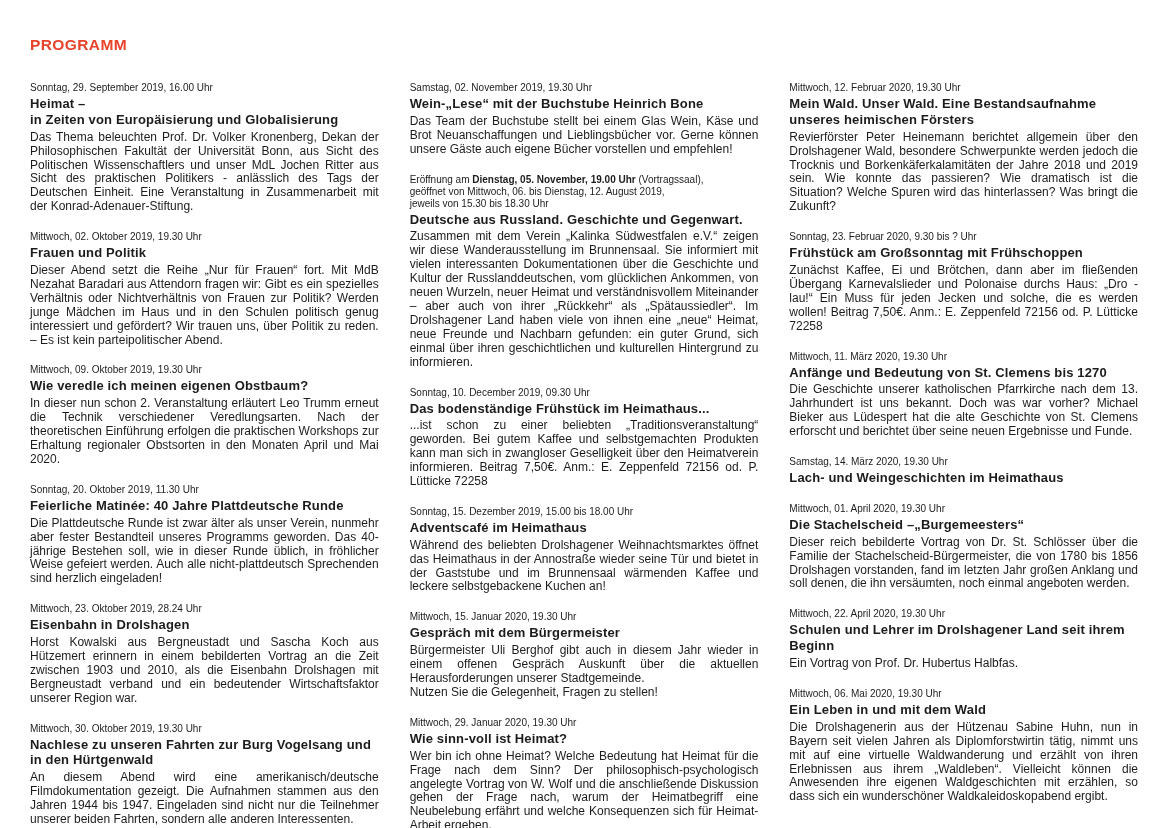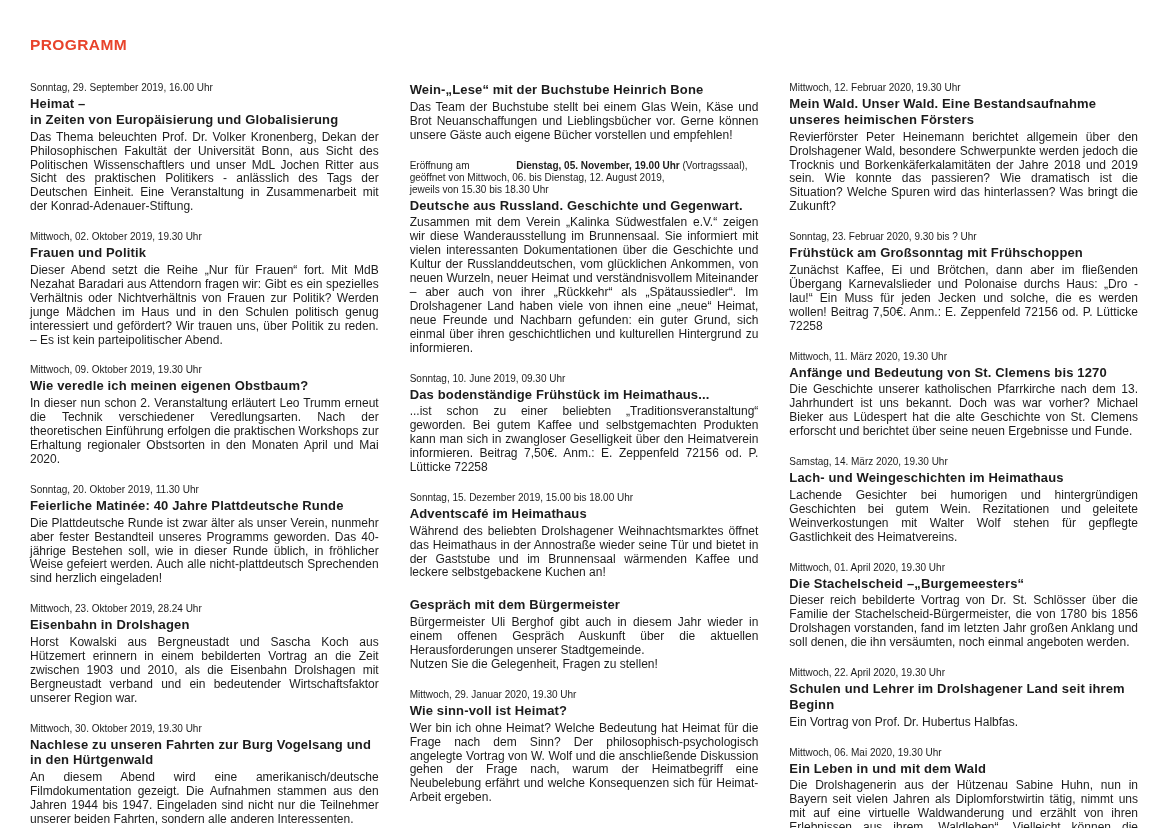--- a/index.html
+++ b/index.html
@@ -27,21 +27,21 @@
     column-gap: 31px;
     align-items: start;
   }
   .entry { margin: 0 0 17px 0; }
   .date {
     margin: 0 0 2px 0;
     font-size: 10px;
     line-height: 1.2;
     white-space: pre-line;
   }
-  .date strong { font-weight: bold; margin-left: 44px; }
+  .date strong { font-weight: bold; }
   .title {
     margin: 0 0 3px 0;
     font-size: 13px;
     font-weight: bold;
     line-height: 1.22;
     letter-spacing: 0.15px;
     white-space: pre-line;
   }
   .body {
     margin: 0;
@@ -88,39 +88,41 @@
       </article>
       <article class="entry">
         <p class="date">Mittwoch, 30. Oktober 2019, 19.30 Uhr</p>
         <h3 class="title">Nachlese zu unseren Fahrten zur Burg Vogelsang und in den Hürtgenwald</h3>
         <p class="body">An diesem Abend wird eine amerikanisch/deutsche Filmdokumentation gezeigt. Die Aufnahmen stammen aus den Jahren 1944 bis 1947. Eingeladen sind nicht nur die Teilnehmer unserer beiden Fahrten, sondern alle anderen Interessenten.</p>
       </article>
     </section>
 
     <section class="col">
       <article class="entry">
+        <p class="date">Samstag, 02. November 2019, 19.30 Uhr</p>
         <h3 class="title">Wein-„Lese“ mit der Buchstube Heinrich Bone</h3>
         <p class="body">Das Team der Buchstube stellt bei einem Glas Wein, Käse und Brot Neuanschaffungen und Lieblingsbücher vor. Gerne können unsere Gäste auch eigene Bücher vorstellen und empfehlen!</p>
       </article>
       <article class="entry">
         <p class="date"><span>Eröffnung am </span><strong>Dienstag, 05. November, 19.00 Uhr</strong><span> (Vortragssaal),</span><br><span>geöffnet von Mittwoch, 06. bis Dienstag, 12. August 2019,</span><br><span>jeweils von 15.30 bis 18.30 Uhr</span></p>
         <h3 class="title">Deutsche aus Russland. Geschichte und Gegenwart.</h3>
         <p class="body">Zusammen mit dem Verein „Kalinka Südwestfalen e.V.“ zeigen wir diese Wanderausstellung im Brunnensaal. Sie informiert mit vielen interessanten Dokumentationen über die Geschichte und Kultur der Russlanddeutschen, vom glücklichen Ankommen, von neuen Wurzeln, neuer Heimat und verständnisvollem Miteinander – aber auch von ihrer „Rückkehr“ als „Spätaussiedler“. Im Drolshagener Land haben viele von ihnen eine „neue“ Heimat, neue Freunde und Nachbarn gefunden: ein guter Grund, sich einmal über ihren geschichtlichen und kulturellen Hintergrund zu informieren.</p>
       </article>
       <article class="entry">
-        <p class="date">Sonntag, 10. June 2019, 09.30 Uhr</p>
+        <p class="date">Sonntag, 10. December 2019, 09.30 Uhr</p>
         <h3 class="title">Das bodenständige Frühstück im Heimathaus...</h3>
         <p class="body">...ist schon zu einer beliebten „Traditionsveranstaltung“ geworden. Bei gutem Kaffee und selbstgemachten Produkten kann man sich in zwangloser Geselligkeit über den Heimatverein informieren. Beitrag 7,50€. Anm.: E. Zeppenfeld 72156 od. P. Lütticke 72258</p>
       </article>
       <article class="entry">
         <p class="date">Sonntag, 15. Dezember 2019, 15.00 bis 18.00 Uhr</p>
         <h3 class="title">Adventscafé im Heimathaus</h3>
         <p class="body">Während des beliebten Drolshagener Weihnachtsmarktes öffnet das Heimathaus in der Annostraße wieder seine Tür und bietet in der Gaststube und im Brunnensaal wärmenden Kaffee und leckere selbstgebackene Kuchen an!</p>
       </article>
       <article class="entry">
+        <p class="date">Mittwoch, 15. Januar 2020, 19.30 Uhr</p>
         <h3 class="title">Gespräch mit dem Bürgermeister</h3>
         <p class="body">Bürgermeister Uli Berghof gibt auch in diesem Jahr wieder in einem offenen Gespräch Auskunft über die aktuellen Herausforderungen unserer Stadtgemeinde.
 Nutzen Sie die Gelegenheit, Fragen zu stellen!</p>
       </article>
       <article class="entry">
         <p class="date">Mittwoch, 29. Januar 2020, 19.30 Uhr</p>
         <h3 class="title">Wie sinn-voll ist Heimat?</h3>
         <p class="body">Wer bin ich ohne Heimat? Welche Bedeutung hat Heimat für die Frage nach dem Sinn? Der philosophisch-psychologisch angelegte Vortrag von W. Wolf und die anschließende Diskussion gehen der Frage nach, warum der Heimatbegriff eine Neubelebung erfährt und welche Konsequenzen sich für Heimat-Arbeit ergeben.</p>
       </article>
     </section>
@@ -137,21 +139,20 @@
         <p class="body">Zunächst Kaffee, Ei und Brötchen, dann aber im fließenden Übergang Karnevalslieder und Polonaise durchs Haus: „Dro - lau!“ Ein Muss für jeden Jecken und solche, die es werden wollen! Beitrag 7,50€. Anm.: E. Zeppenfeld 72156 od. P. Lütticke 72258</p>
       </article>
       <article class="entry">
         <p class="date">Mittwoch, 11. März 2020, 19.30 Uhr</p>
         <h3 class="title">Anfänge und Bedeutung von St. Clemens bis 1270</h3>
         <p class="body">Die Geschichte unserer katholischen Pfarrkirche nach dem 13. Jahrhundert ist uns bekannt. Doch was war vorher? Michael Bieker aus Lüdespert hat die alte Geschichte von St. Clemens erforscht und berichtet über seine neuen Ergebnisse und Funde.</p>
       </article>
       <article class="entry">
         <p class="date">Samstag, 14. März 2020, 19.30 Uhr</p>
         <h3 class="title">Lach- und Weingeschichten im Heimathaus</h3>
-        <p class="body">Lachende Gesichter bei humorigen und hintergründigen Geschichten bei gutem Wein. Rezitationen und geleitete Weinverkostungen mit Walter Wolf stehen für gepflegte Gastlichkeit des Heimatvereins.</p>
       </article>
       <article class="entry">
         <p class="date">Mittwoch, 01. April 2020, 19.30 Uhr</p>
         <h3 class="title">Die Stachelscheid –„Burgemeesters“</h3>
         <p class="body">Dieser reich bebilderte Vortrag von Dr. St. Schlösser über die Familie der Stachelscheid-Bürgermeister, die von 1780 bis 1856 Drolshagen vorstanden, fand im letzten Jahr großen Anklang und soll denen, die ihn versäumten, noch einmal angeboten werden.</p>
       </article>
       <article class="entry">
         <p class="date">Mittwoch, 22. April 2020, 19.30 Uhr</p>
         <h3 class="title">Schulen und Lehrer im Drolshagener Land seit ihrem Beginn</h3>
         <p class="body">Ein Vortrag von Prof. Dr. Hubertus Halbfas.</p>

